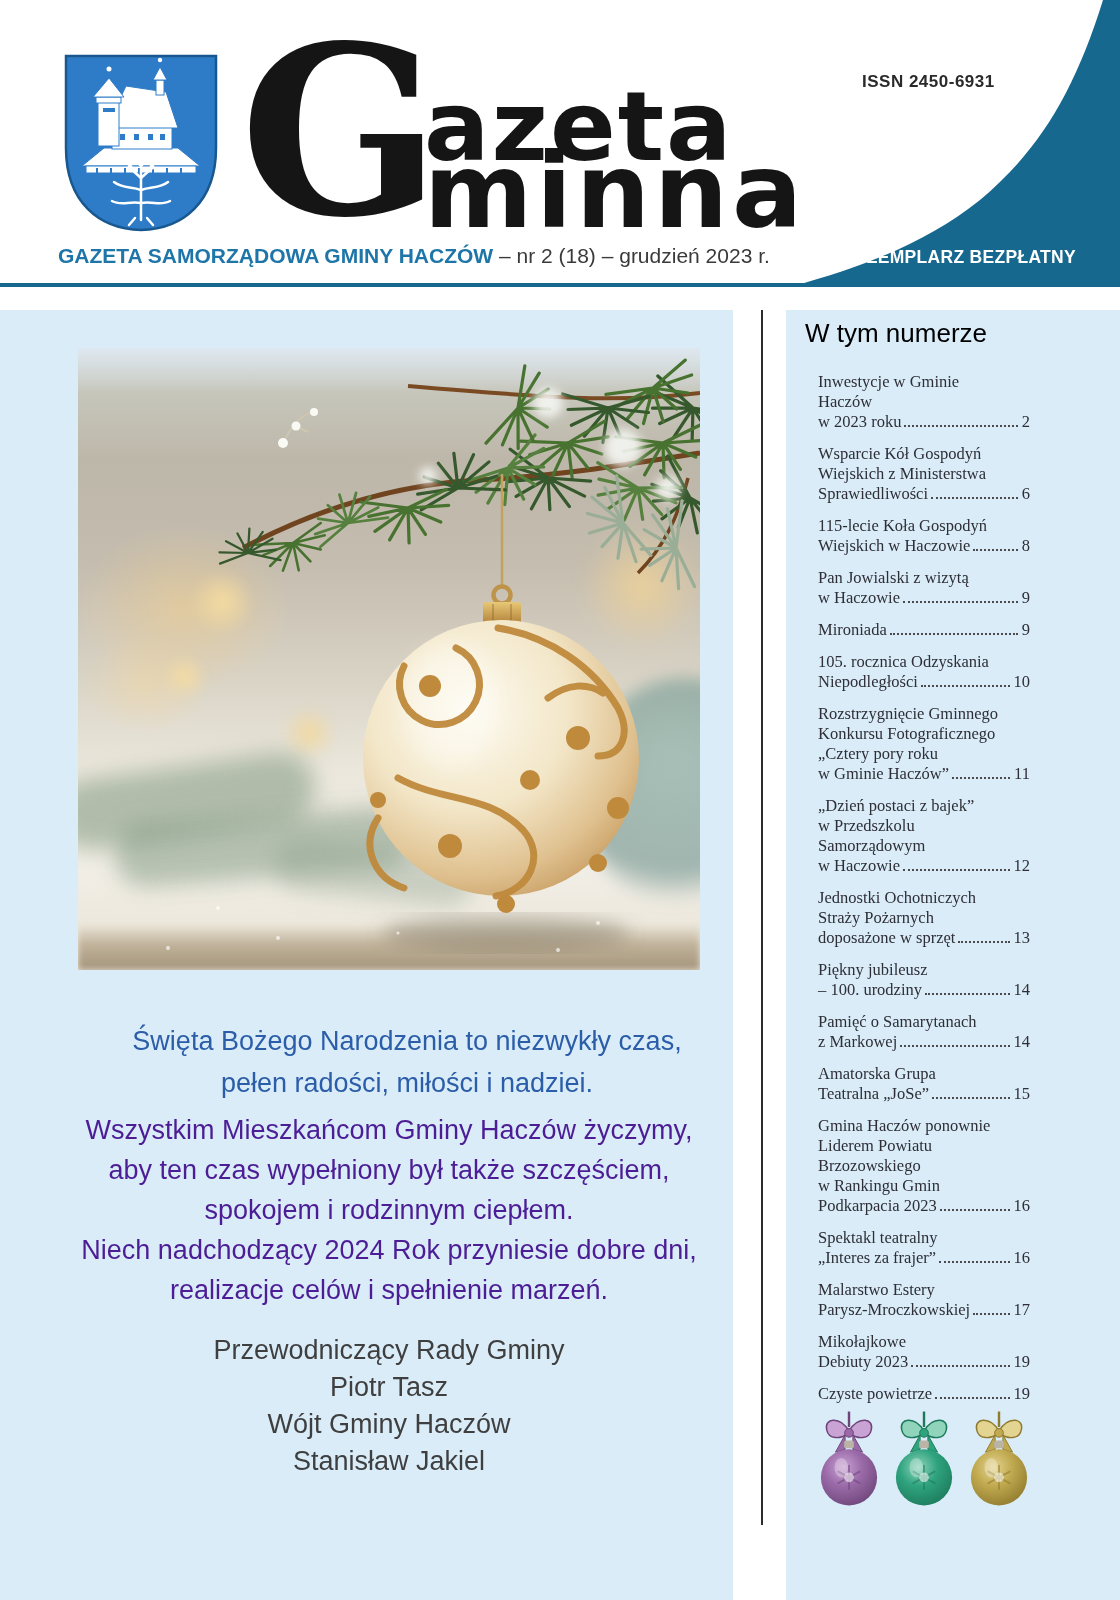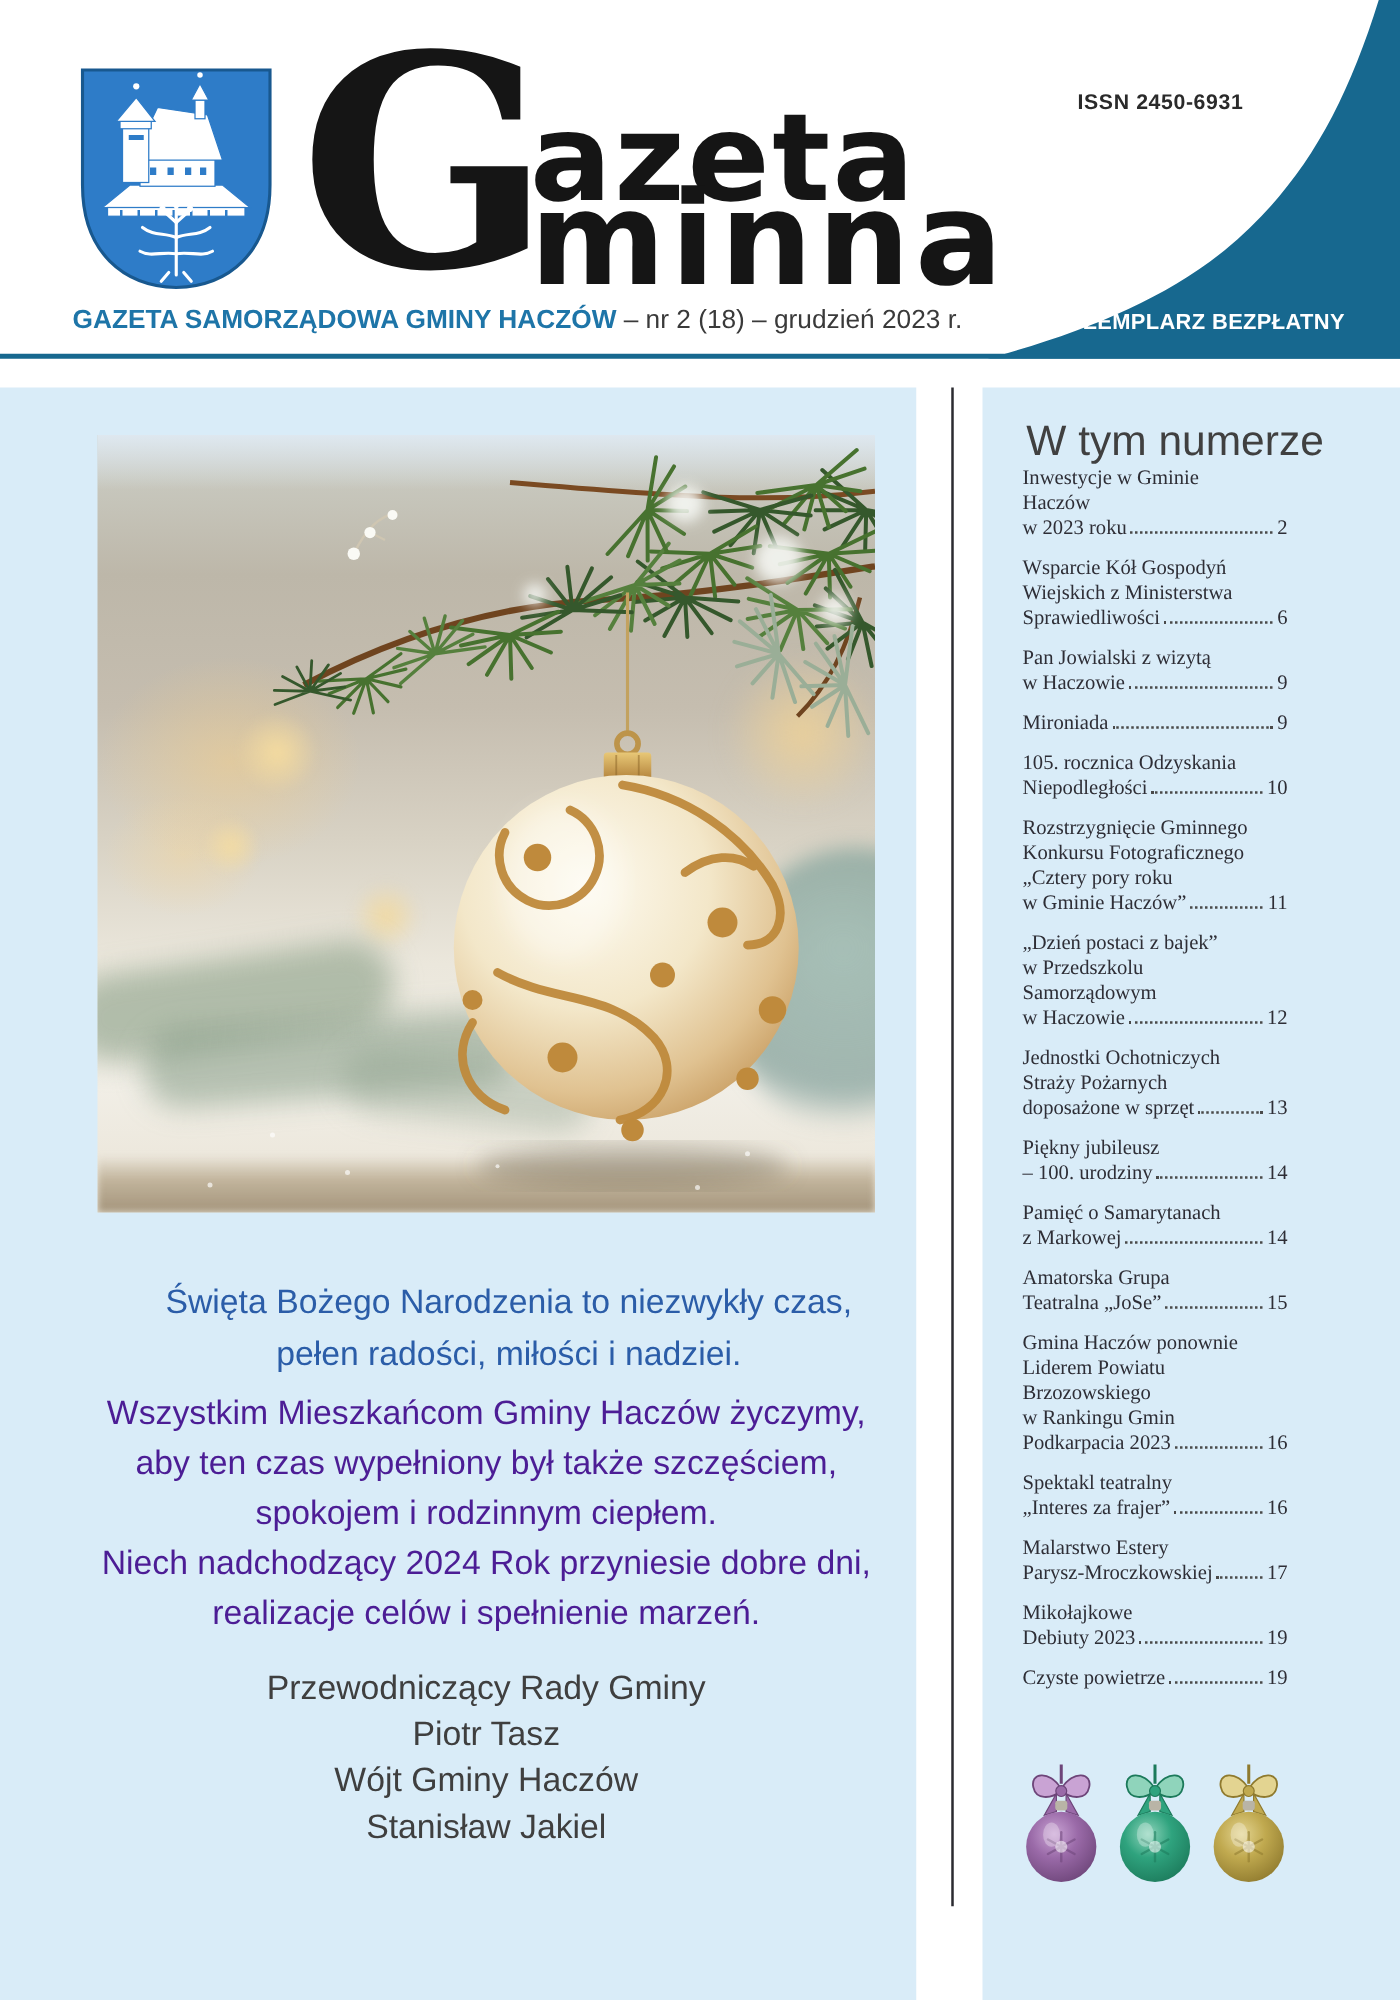--- a/index.html
+++ b/index.html
@@ -56,22 +56,22 @@
 
   
   .wishes-1{position:absolute;left:96px;top:1020px;width:622px;text-align:center;
             color:#2b5da8;font-size:27px;line-height:42px;font-weight:500;}
   .wishes-2{position:absolute;left:78px;top:1110px;width:622px;text-align:center;
             color:#4c1d95;font-size:27px;line-height:40px;font-weight:500;}
   .signature{position:absolute;left:78px;top:1332px;width:622px;text-align:center;
             color:#3f3f3f;font-size:27px;line-height:37px;font-weight:400;}
 
   
-  .toc-title{position:absolute;left:805px;top:318px;margin:16px;color:#404040;
-             font-size:34px;font-weight:500;}
+  .toc-title{position:absolute;left:805px;top:318px;margin:0;color:#000000;
+             font-size:26px;font-weight:500;}
   .toc-list{position:absolute;left:818px;top:372px;width:212px;
             font-family:"Liberation Serif",serif;font-size:16.5px;line-height:20px;color:#2e2e36;}
   .toc-item{margin-bottom:12px;}
   .toc-last{display:flex;align-items:baseline;white-space:nowrap;justify-content:flex-end;}
   .leader{flex:1;min-width:12px;border-bottom:2px dotted #4a4a4a;margin:0 3px 3px 3px;}
   .toc-page{margin-left:1px;}
   .baubles-row{position:absolute;left:818px;top:1408px;width:220px;display:flex;gap:13px;}
 </style>
 </head>
 <body>
@@ -301,20 +301,28 @@
       <div class="toc-item">
         <div class="toc-line">Wsparcie Kół Gospodyń</div>
         <div class="toc-line">Wiejskich z Ministerstwa</div>
         <div class="toc-last">
           <span>Sprawiedliwości</span>
           <span class="leader"></span>
           <span class="toc-page">6</span>
         </div>
       </div>
       <div class="toc-item">
+        <div class="toc-line">115-lecie Koła Gospodyń</div>
+        <div class="toc-last">
+          <span>Wiejskich w Haczowie</span>
+          <span class="leader"></span>
+          <span class="toc-page">8</span>
+        </div>
+      </div>
+      <div class="toc-item">
         <div class="toc-line">Pan Jowialski z wizytą</div>
         <div class="toc-last">
           <span>w Haczowie</span>
           <span class="leader"></span>
           <span class="toc-page">9</span>
         </div>
       </div>
       <div class="toc-item">
         <div class="toc-last">
           <span>Mironiada</span>

